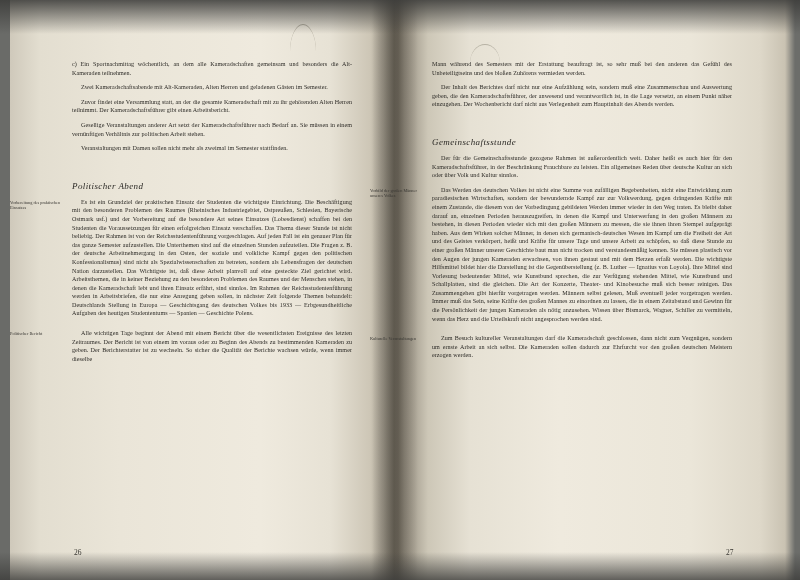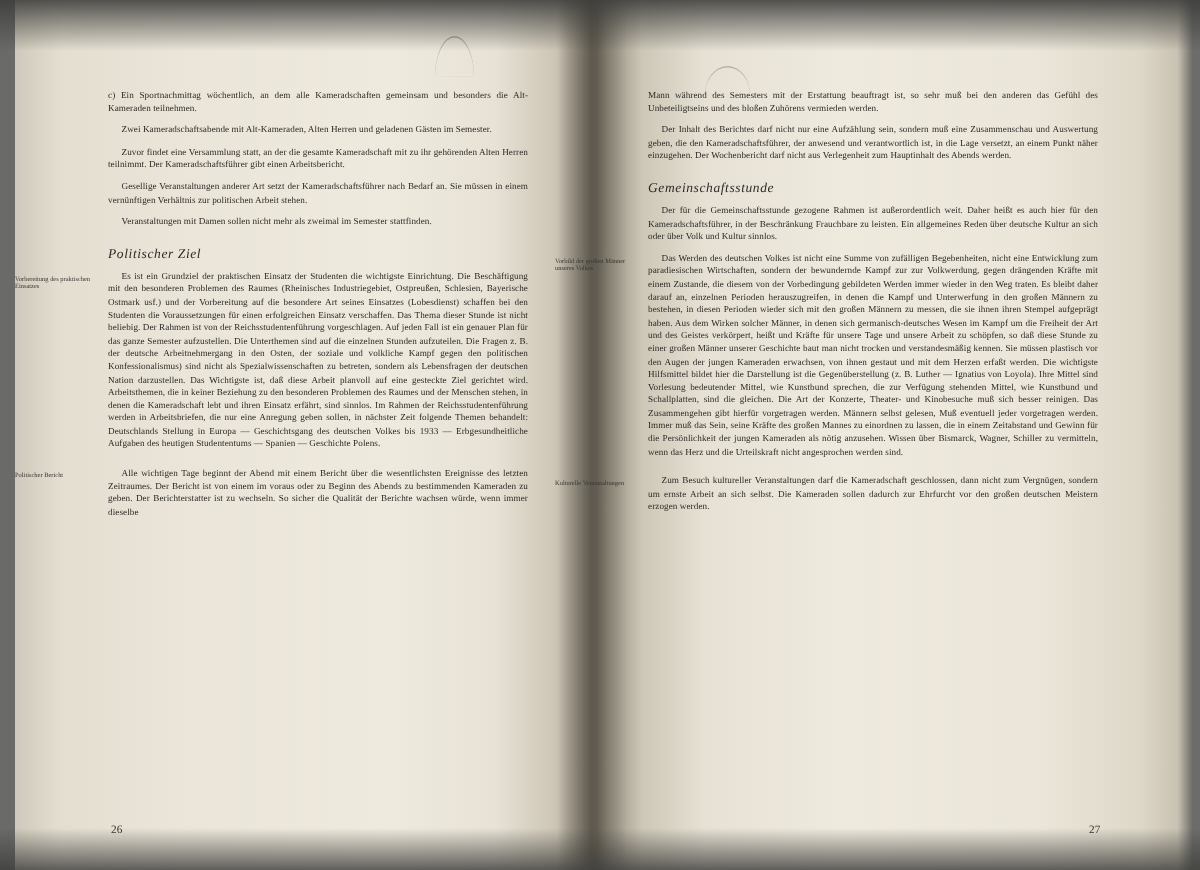--- a/index.html
+++ b/index.html
@@ -84,21 +84,21 @@
     font-size: 6.1px;
     line-height: 8.6px;
     text-align: justify;
     text-indent: 9px;
     letter-spacing: 0.05px;
   }
   p.body.noindent { text-indent: 0; }
   p.body.hang { text-indent: 0; }
 
   h2.section {
-    margin: 11px 0 7px 0;
+    margin: 28px 0 7px 0;
     font-size: 9px;
     font-weight: normal;
     font-style: italic;
     letter-spacing: 0.4px;
   }
   .marginal {
     position: absolute;
     width: 56px;
     left: -62px;
     font-size: 4.3px;
@@ -127,21 +127,21 @@
 
   <div class="page-col page-left">
     <div class="blk">
       <p class="body hang">c) Ein Sportnachmittag wöchentlich, an dem alle Kameradschaften gemeinsam und besonders die Alt-Kameraden teilnehmen.</p>
       <p class="body">Zwei Kameradschaftsabende mit Alt-Kameraden, Alten Herren und geladenen Gästen im Semester.</p>
       <p class="body">Zuvor findet eine Versammlung statt, an der die gesamte Kameradschaft mit zu ihr gehörenden Alten Herren teilnimmt. Der Kameradschaftsführer gibt einen Arbeitsbericht.</p>
       <p class="body">Gesellige Veranstaltungen anderer Art setzt der Kameradschaftsführer nach Bedarf an. Sie müssen in einem vernünftigen Verhältnis zur politischen Arbeit stehen.</p>
       <p class="body">Veranstaltungen mit Damen sollen nicht mehr als zweimal im Semester stattfinden.</p>
     </div>
 
-    <h2 class="section">Politischer Ziel</h2>
+    <h2 class="section">Politischer Abend</h2>
 
     <div class="blk">
       <div class="marginal" style="top:2px;">Vorbereitung des praktischen Einsatzes</div>
       <p class="body">Es ist ein Grundziel der praktischen Einsatz der Studenten die wichtigste Einrichtung. Die Beschäftigung mit den besonderen Problemen des Raumes (Rheinisches Industriegebiet, Ostpreußen, Schlesien, Bayerische Ostmark usf.) und der Vorbereitung auf die besondere Art seines Einsatzes (Lobesdienst) schaffen bei den Studenten die Voraussetzungen für einen erfolgreichen Einsatz verschaffen. Das Thema dieser Stunde ist nicht beliebig. Der Rahmen ist von der Reichsstudentenführung vorgeschlagen. Auf jeden Fall ist ein genauer Plan für das ganze Semester aufzustellen. Die Unterthemen sind auf die einzelnen Stunden aufzuteilen. Die Fragen z. B. der deutsche Arbeitnehmergang in den Osten, der soziale und volkliche Kampf gegen den politischen Konfessionalismus) sind nicht als Spezialwissenschaften zu betreten, sondern als Lebensfragen der deutschen Nation darzustellen. Das Wichtigste ist, daß diese Arbeit planvoll auf eine gesteckte Ziel gerichtet wird. Arbeitsthemen, die in keiner Beziehung zu den besonderen Problemen des Raumes und der Menschen stehen, in denen die Kameradschaft lebt und ihren Einsatz erfährt, sind sinnlos. Im Rahmen der Reichsstudentenführung werden in Arbeitsbriefen, die nur eine Anregung geben sollen, in nächster Zeit folgende Themen behandelt: Deutschlands Stellung in Europa — Geschichtsgang des deutschen Volkes bis 1933 — Erbgesundheitliche Aufgaben des heutigen Studententums — Spanien — Geschichte Polens.</p>
     </div>
 
     <div class="spacer-sm"></div>
 
     <div class="blk">
       <div class="marginal" style="top:2px;">Politischer Bericht</div>

